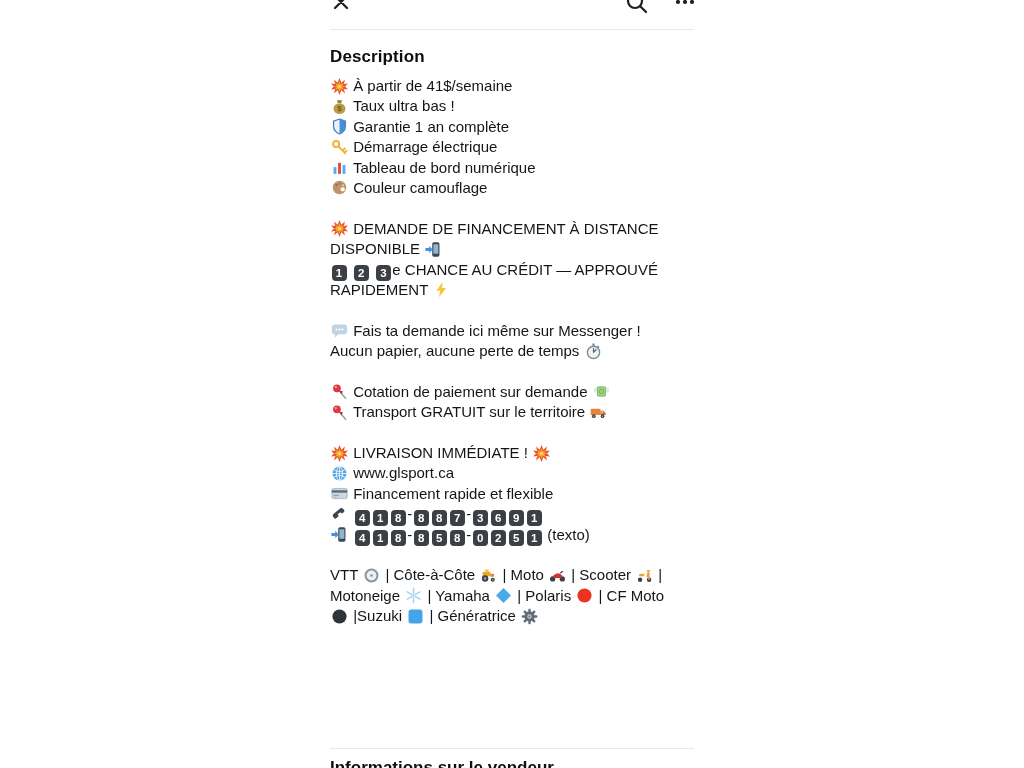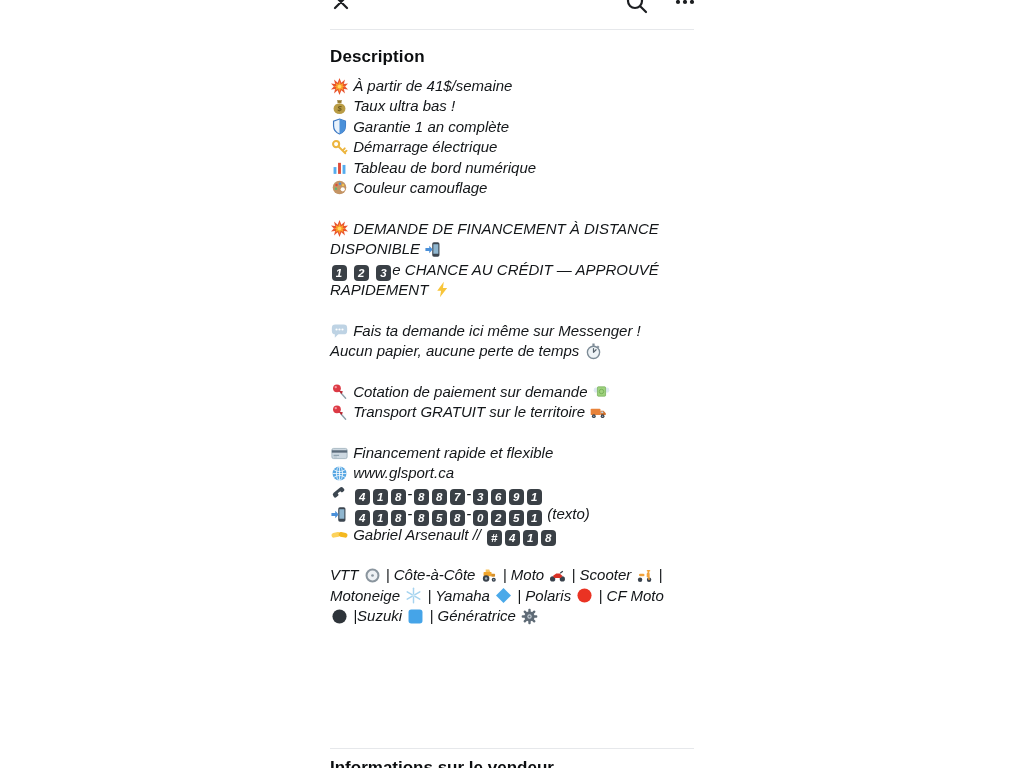--- a/index.html
+++ b/index.html
@@ -11,21 +11,21 @@
   .close-ic{left:1px;top:-8px;}
   .search-ic{left:295px;top:-9px;}
   .more-ic{left:344px;top:-7px;}
   .divider{position:absolute;left:0;width:364px;height:1px;background:#e6e8eb;}
   .top-divider{top:29px;}
   .bottom-divider{top:748px;}
   .section-title{position:absolute;top:47px;left:0;margin:0;font-size:17px;font-weight:700;
         color:#0c0e10;letter-spacing:.1px;}
   .desc-body{position:absolute;top:76px;left:0;width:364px;font-size:15px;line-height:20.4px;
         color:#131619;}
-  .line{white-space:nowrap;height:20.4px;font-style:italic;}
+  .line{white-space:nowrap;height:20.4px;}
   .emo{display:inline-block;width:17px;height:17px;vertical-align:-3.5px;margin:0 1px;}
   .emo svg{width:17px;height:17px;display:block;}
   .keycap{display:inline-block;width:15px;height:16px;background:#3a4046;border-radius:4px;
         color:#ffffff;font-size:11.5px;font-weight:700;text-align:center;line-height:16px;
         vertical-align:-2.5px;margin:0 1.5px;}
   .next-title{position:absolute;top:758px;left:0;margin:0;font-size:17px;font-weight:700;
         color:#0c0e10;}
 </style>
 </head>
 <body>
@@ -141,48 +141,53 @@
               <rect x="0.8" y="5.5" width="11.5" height="7.5" rx="1" fill="#e8833a"></rect>
               <path d="M12.3 8 h3.6 l2.6 2.8 v2.2 h-6.2 Z" fill="#d36f28"></path>
               <rect x="13.2" y="8.8" width="2.4" height="2" fill="#bcd6e8"></rect>
               <circle cx="4.5" cy="14.3" r="2.2" fill="#39424c"></circle>
               <circle cx="14.8" cy="14.3" r="2.2" fill="#39424c"></circle>
               <circle cx="4.5" cy="14.3" r="0.9" fill="#9fb0bf"></circle>
               <circle cx="14.8" cy="14.3" r="0.9" fill="#9fb0bf"></circle>
             </svg></span></div>
         <div class="line">&nbsp;</div>
         <div class="line"><span class="emo"><svg viewBox="0 0 20 20">
-              <rect x="1" y="4" width="18" height="12" rx="2" fill="#cdd8e1" stroke="#8fa3b0" stroke-width="0.8"></rect>
-              <rect x="1" y="6.2" width="18" height="2.8" fill="#5b6b7a"></rect>
-              <rect x="3" y="11.5" width="6.5" height="1.4" fill="#8fa3b0"></rect>
-              <rect x="3" y="13.6" width="4" height="1" fill="#aebbc6"></rect>
-            </svg></span> Financement rapide et flexible</div>
+              <polygon fill="#e8542f" points="10,0 12.2,5.6 16.4,1.8 15.2,7.2 20,6.4 16.6,10 20,13.6 15.2,12.8 16.4,18.2 12.2,14.4 10,20 7.8,14.4 3.6,18.2 4.8,12.8 0,13.6 3.4,10 0,6.4 4.8,7.2 3.6,1.8 7.8,5.6"></polygon>
+              <polygon fill="#fca229" points="10,3.5 11.5,7.5 15,5.5 13.5,9 17,10 13.5,11 15,14.5 11.5,12.5 10,16.5 8.5,12.5 5,14.5 6.5,11 3,10 6.5,9 5,5.5 8.5,7.5"></polygon>
+              <circle cx="10" cy="10" r="2.2" fill="#ffd966"></circle>
+            </svg></span> LIVRAISON IMMÉDIATE ! <span class="emo"><svg viewBox="0 0 20 20">
+              <polygon fill="#e8542f" points="10,0 12.2,5.6 16.4,1.8 15.2,7.2 20,6.4 16.6,10 20,13.6 15.2,12.8 16.4,18.2 12.2,14.4 10,20 7.8,14.4 3.6,18.2 4.8,12.8 0,13.6 3.4,10 0,6.4 4.8,7.2 3.6,1.8 7.8,5.6"></polygon>
+              <polygon fill="#fca229" points="10,3.5 11.5,7.5 15,5.5 13.5,9 17,10 13.5,11 15,14.5 11.5,12.5 10,16.5 8.5,12.5 5,14.5 6.5,11 3,10 6.5,9 5,5.5 8.5,7.5"></polygon>
+              <circle cx="10" cy="10" r="2.2" fill="#ffd966"></circle>
+            </svg></span></div>
         <div class="line"><span class="emo"><svg viewBox="0 0 20 20">
               <circle cx="10" cy="10" r="8.2" fill="#57a7e3"></circle>
               <g stroke="#ffffff" stroke-width="0.9" fill="none">
                 <ellipse cx="10" cy="10" rx="3.6" ry="8.2"></ellipse>
                 <line x1="10" y1="1.8" x2="10" y2="18.2"></line>
                 <line x1="1.8" y1="10" x2="18.2" y2="10"></line>
                 <path d="M3 5.2 a11 11 0 0 0 14 0 M3 14.8 a11 11 0 0 1 14 0"></path>
               </g>
             </svg></span> www.glsport.ca</div>
         <div class="line"><span class="emo"><svg viewBox="0 0 20 20">
+              <rect x="1" y="4" width="18" height="12" rx="2" fill="#cdd8e1" stroke="#8fa3b0" stroke-width="0.8"></rect>
+              <rect x="1" y="6.2" width="18" height="2.8" fill="#5b6b7a"></rect>
+              <rect x="3" y="11.5" width="6.5" height="1.4" fill="#8fa3b0"></rect>
+              <rect x="3" y="13.6" width="4" height="1" fill="#aebbc6"></rect>
+            </svg></span> Financement rapide et flexible</div>
+        <div class="line"><span class="emo"><svg viewBox="0 0 20 20">
               <g transform="rotate(-40 10 10)">
                 <path d="M2.5 7.8 q0-2.8 2.8-2.8 h9.4 q2.8 0 2.8 2.8 v1.6 q0 1.6-1.6 1.6 h-1.8 q-1.6 0-1.6-1.6 v-0.9 h-4 v0.9 q0 1.6-1.6 1.6 H4.1 q-1.6 0-1.6-1.6 Z" fill="#3c4650"></path>
               </g>
             </svg></span> <span class="keycap">4</span><span class="keycap">1</span><span class="keycap">8</span>-<span class="keycap">8</span><span class="keycap">8</span><span class="keycap">7</span>-<span class="keycap">3</span><span class="keycap">6</span><span class="keycap">9</span><span class="keycap">1</span></div>
         <div class="line"><span class="emo"><svg viewBox="0 0 20 20">
               <rect x="8.5" y="1.5" width="8.5" height="17" rx="2" fill="#3c4650"></rect>
               <rect x="9.8" y="3.8" width="5.9" height="11.2" fill="#8fb6cf"></rect>
               <polygon points="0.5,8.2 5,8.2 5,5.6 9,10 5,14.4 5,11.8 0.5,11.8" fill="#4a90d9"></polygon>
             </svg></span> <span class="keycap">4</span><span class="keycap">1</span><span class="keycap">8</span>-<span class="keycap">8</span><span class="keycap">5</span><span class="keycap">8</span>-<span class="keycap">0</span><span class="keycap">2</span><span class="keycap">5</span><span class="keycap">1</span> (texto)</div>
-        <div class="line"><span class="emo"><svg viewBox="0 0 20 20">
-              <rect x="0.5" y="7.5" width="10.5" height="5.6" rx="2.6" fill="#fcd25c" transform="rotate(-12 6 10)"></rect>
-              <rect x="9" y="7.5" width="10.5" height="5.6" rx="2.6" fill="#f4b81f" transform="rotate(12 14 10)"></rect>
-            </svg></span> Gabriel Arsenault // <span class="keycap">#</span><span class="keycap">4</span><span class="keycap">1</span><span class="keycap">8</span></div>
         <div class="line">&nbsp;</div>
         <div class="line">VTT <span class="emo"><svg viewBox="0 0 20 20">
               <circle cx="10" cy="10" r="7" fill="#eef1f4" stroke="#8a959e" stroke-width="2.4"></circle>
               <circle cx="10" cy="10" r="1.6" fill="#8a959e"></circle>
             </svg></span> | Côte-à-Côte <span class="emo"><svg viewBox="0 0 20 20">
               <path d="M5.5 6 V2.8 h4.2 L11 6 Z" fill="#f7c35f"></path>
               <rect x="3" y="5.8" width="9.5" height="5" rx="1" fill="#f0a52c"></rect>
               <rect x="12" y="8" width="4.5" height="3.5" rx="0.8" fill="#d8912a"></rect>
               <circle cx="6" cy="13.6" r="3.8" fill="#39424c"></circle>
               <circle cx="6" cy="13.6" r="1.4" fill="#9fb0bf"></circle>

